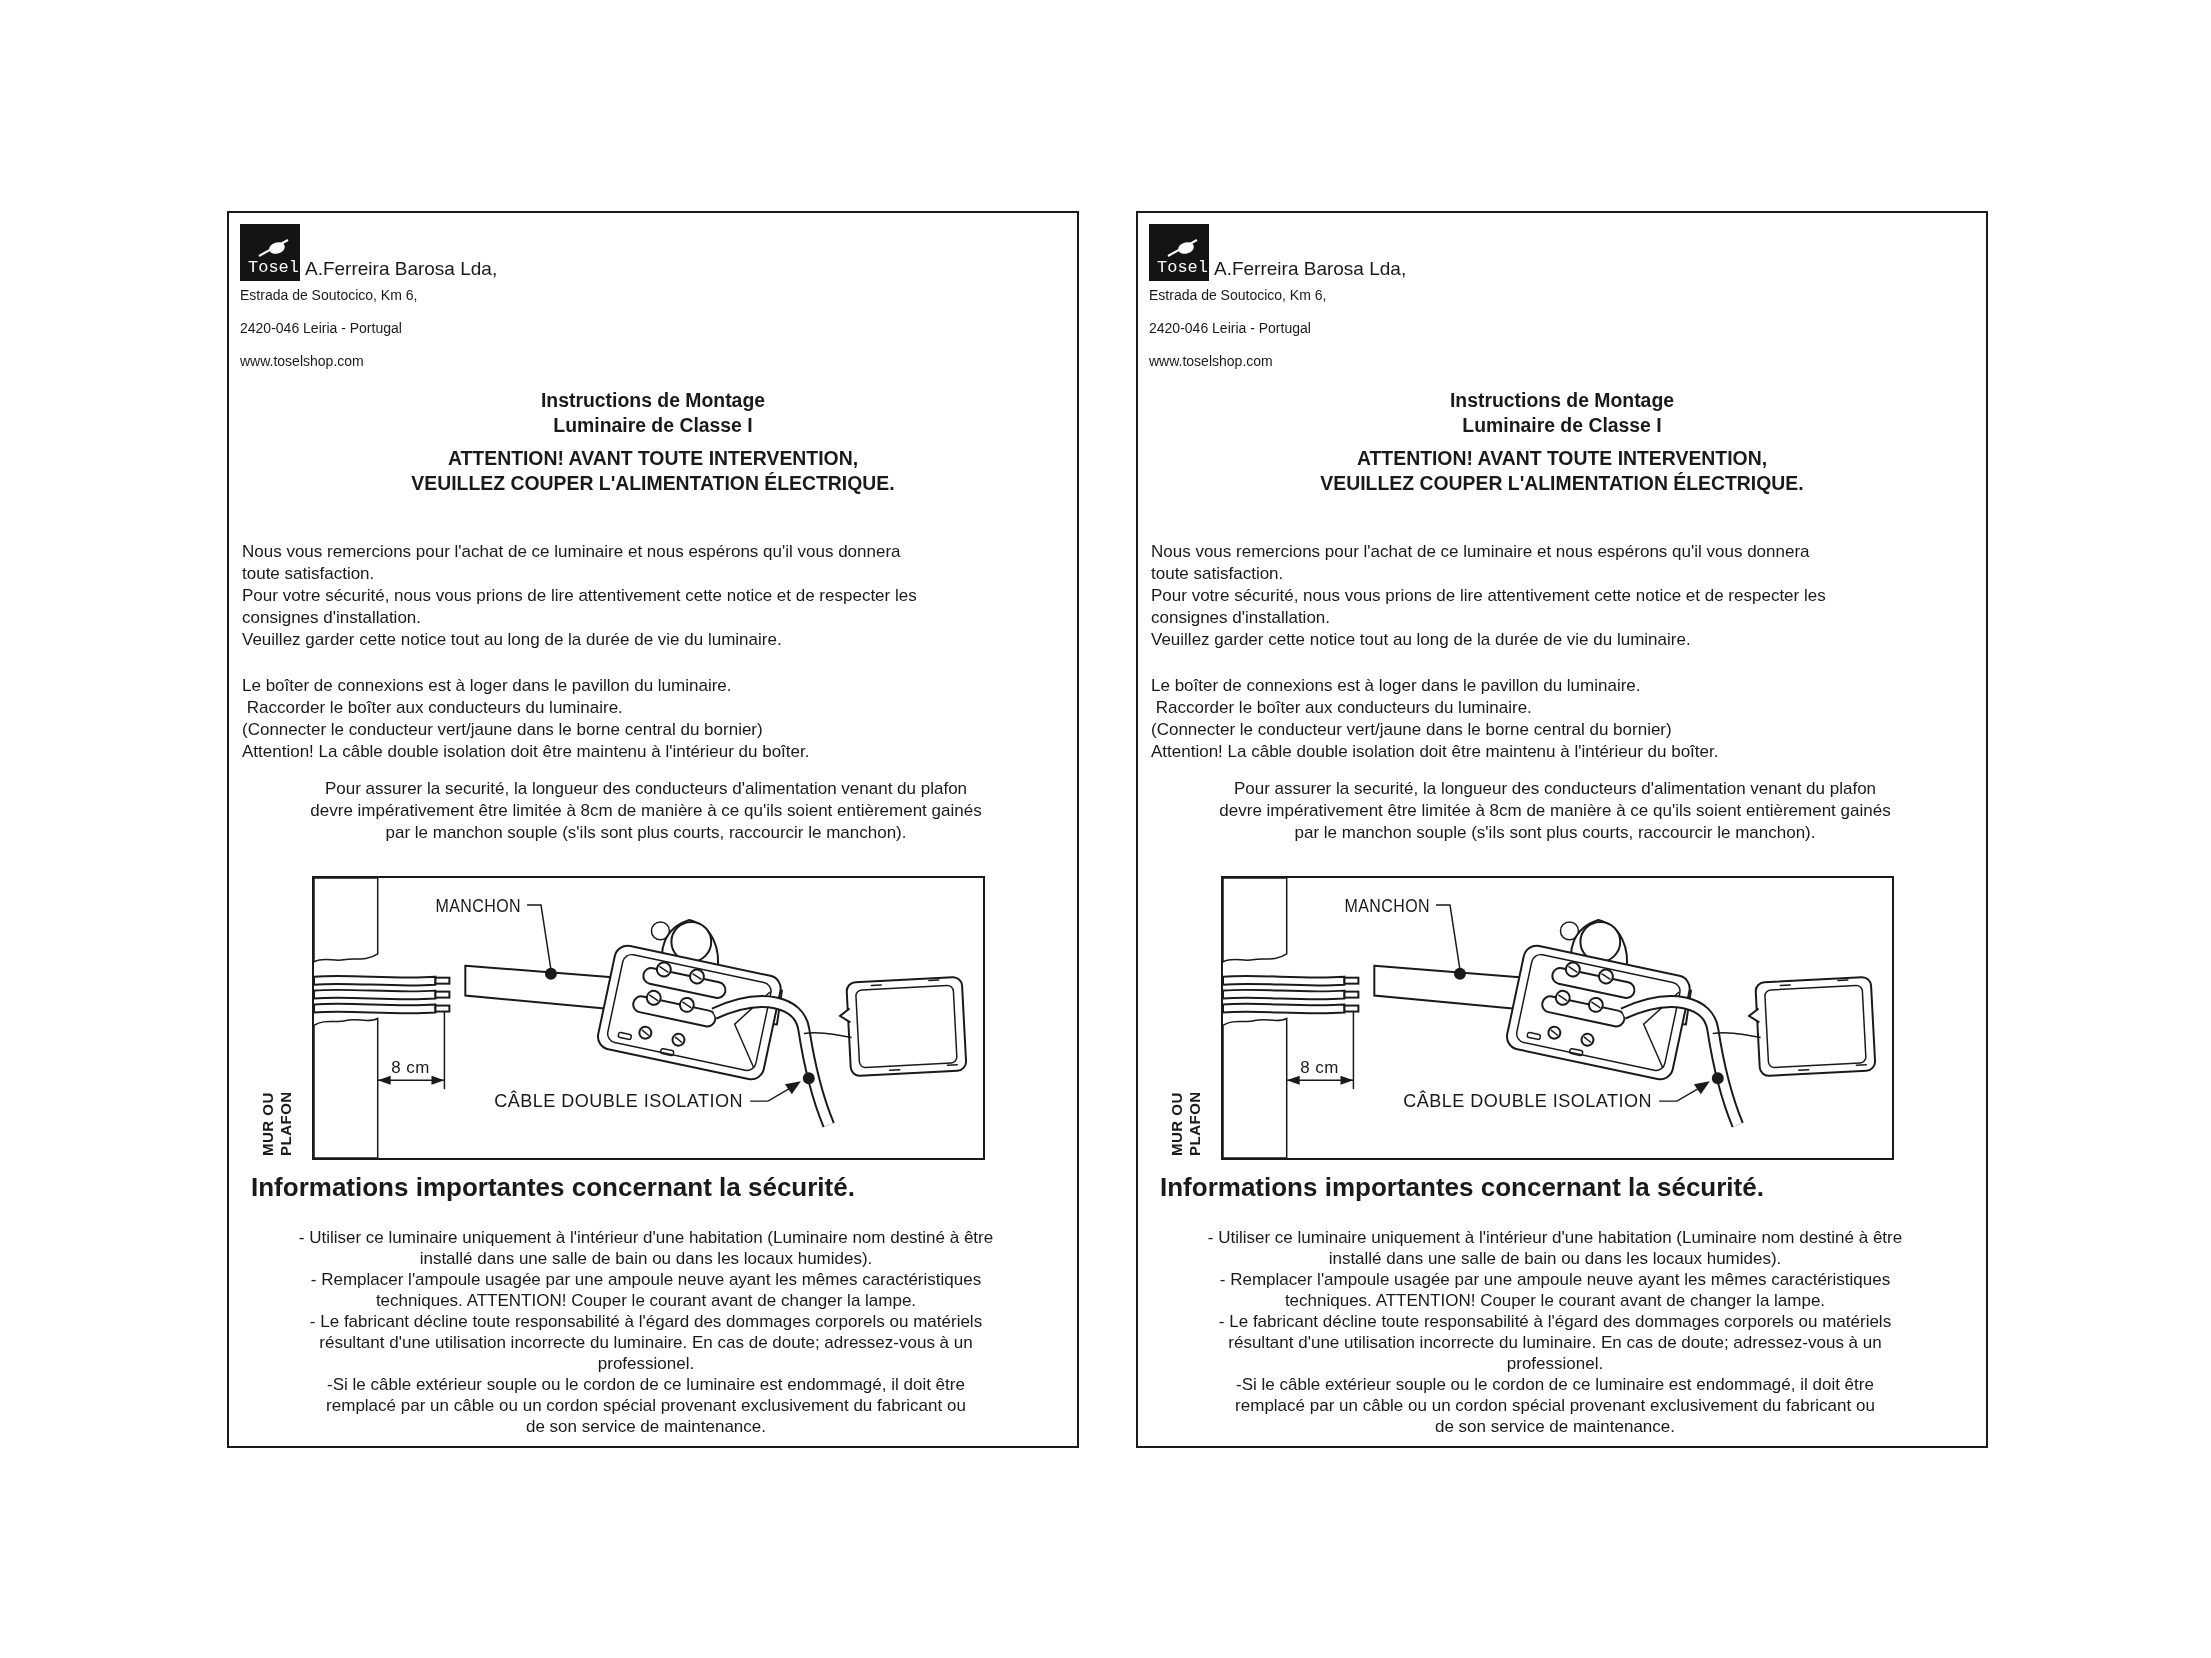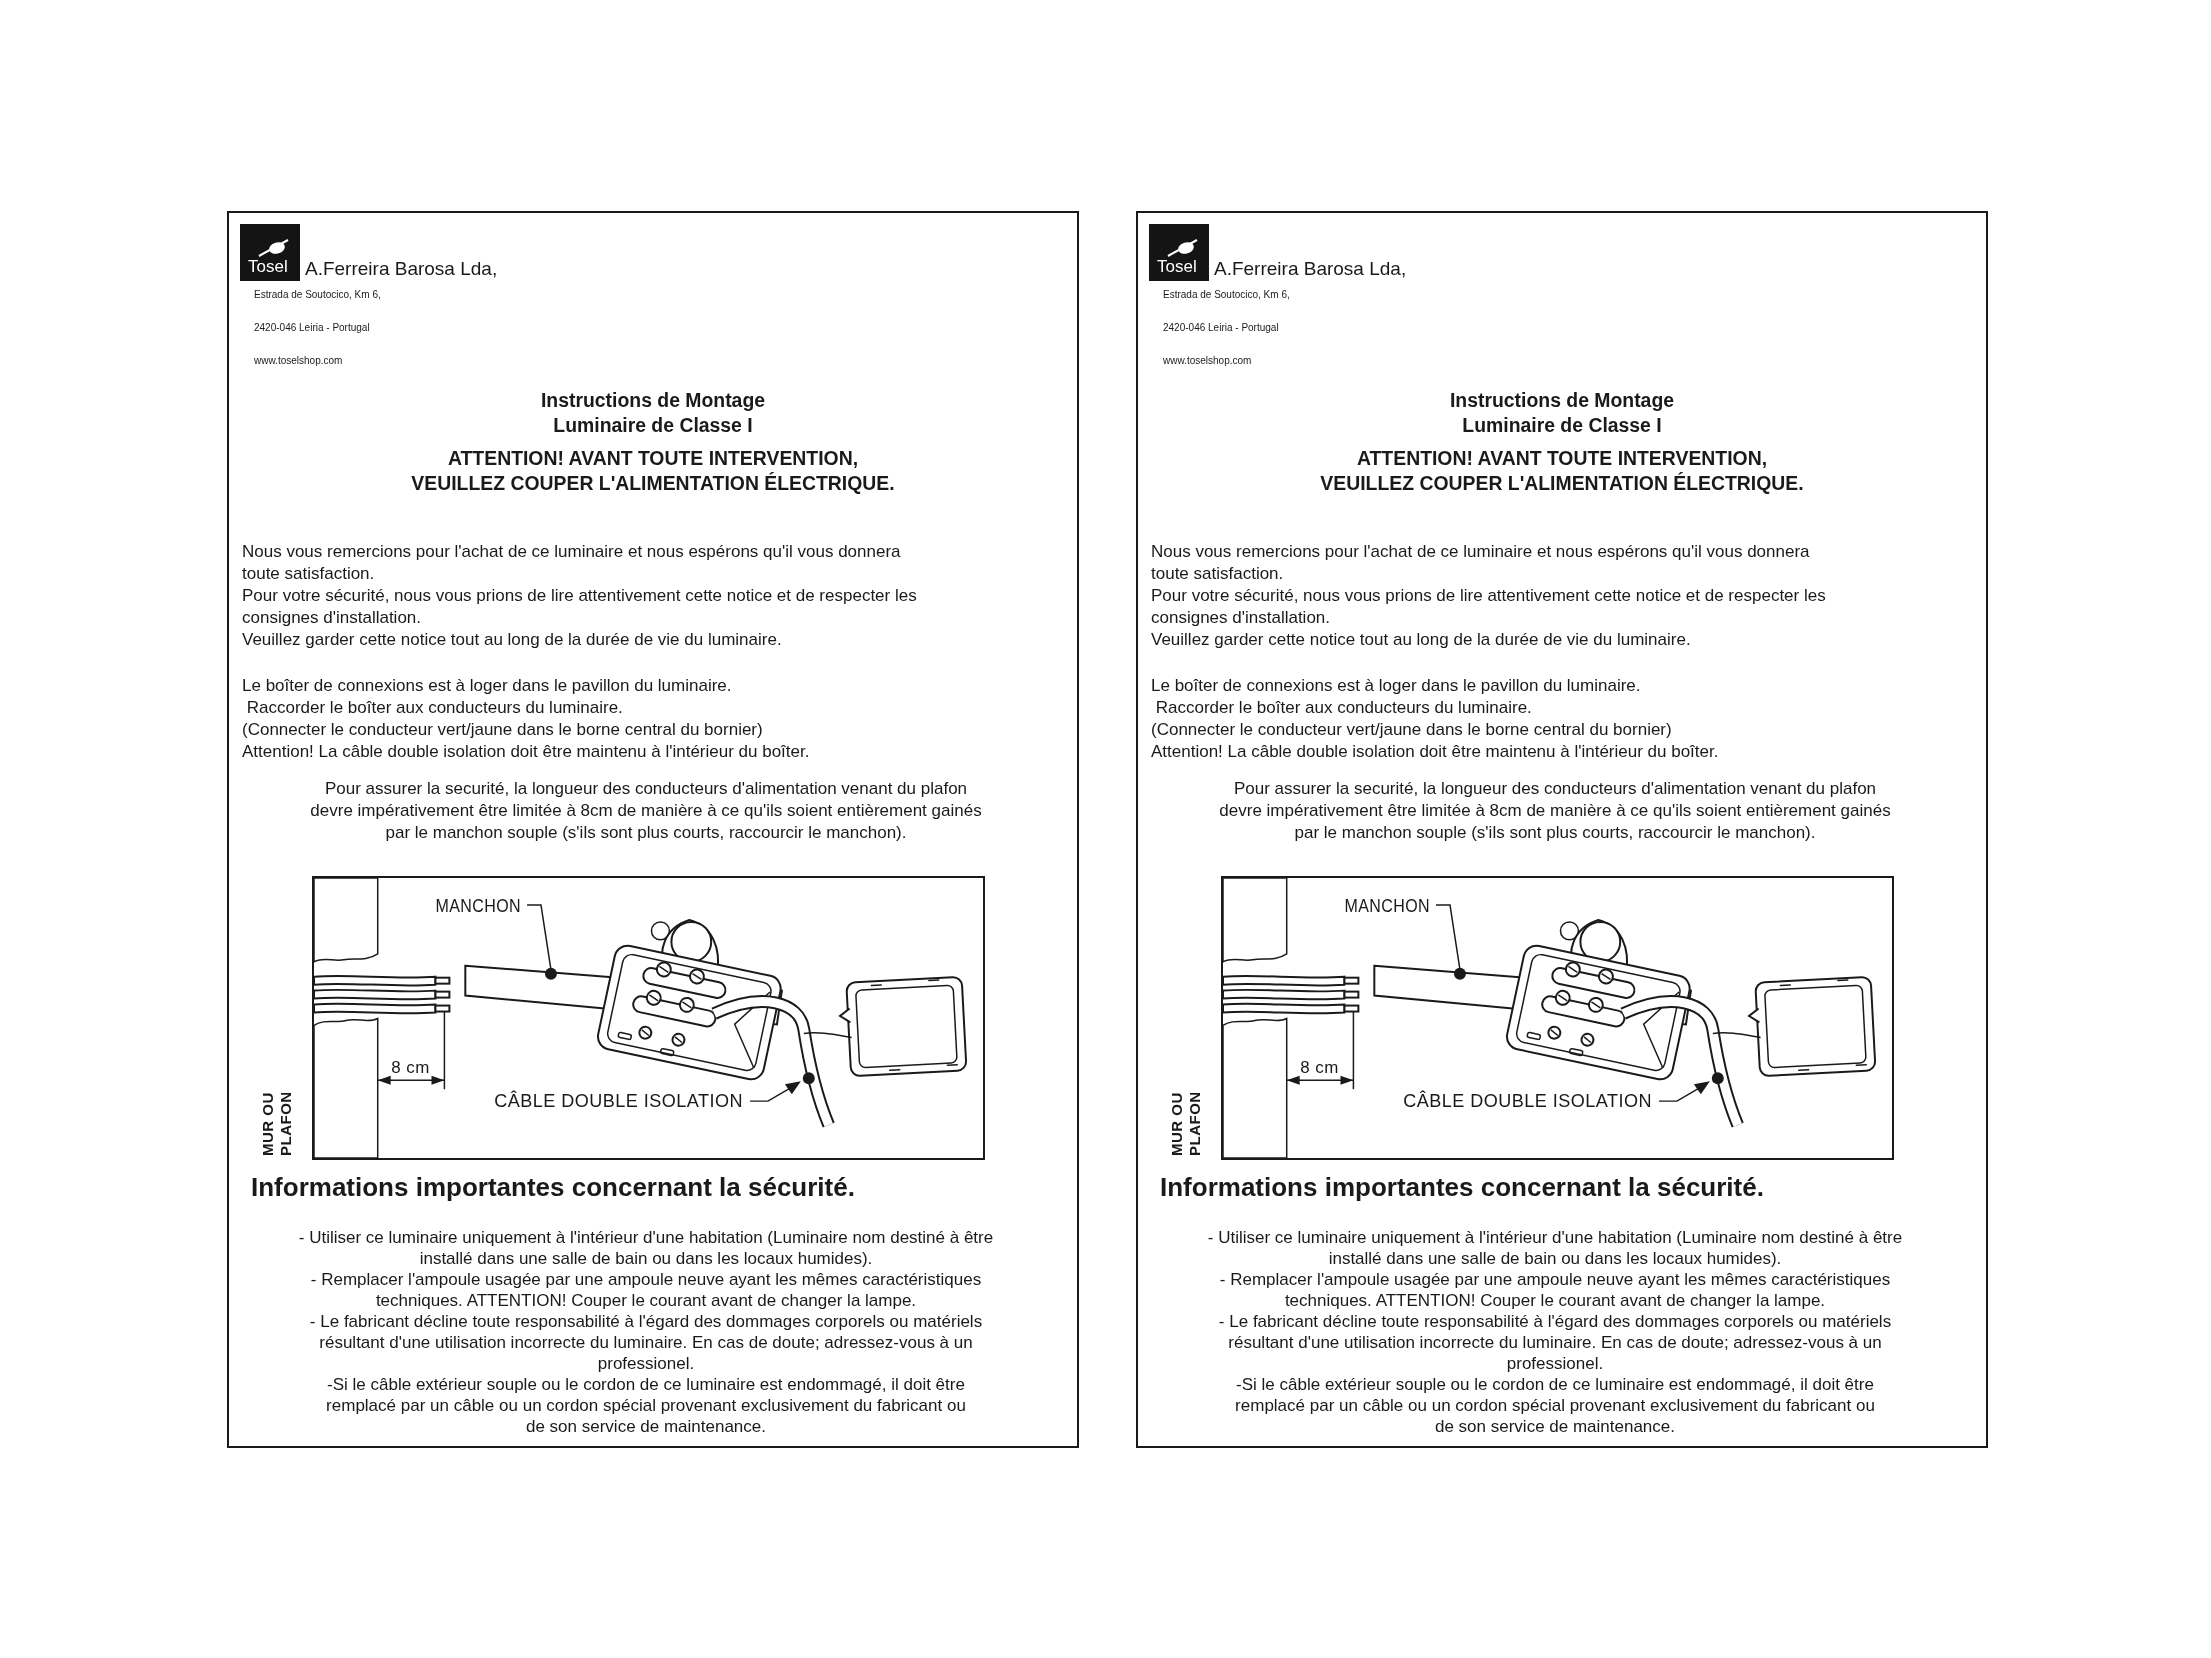--- a/index.html
+++ b/index.html
@@ -8,23 +8,23 @@
     font-family:"Liberation Sans", sans-serif;color:#1a1a1a;
     -webkit-font-smoothing:antialiased;
   }
   .panel{
     position:absolute;top:211px;width:848px;height:1233px;
     border:2px solid #1a1a1a;background:#ffffff;
   }
   #panel-left{left:227px;}
   #panel-right{left:1136px;}
 
-  .logo{position:absolute;left:11px;top:11px;width:64px;height:57px;}
+  .logo{position:absolute;left:11px;top:11px;width:64px;height:57px;font-family:Liberation Mono, monospace;}
   .company-line{position:absolute;left:76px;top:45px;font-size:19px;}
-  .address-block{position:absolute;left:25px;top:74px;font-size:10px;line-height:16.4px;white-space:pre;}
+  .address-block{position:absolute;left:11px;top:74px;font-size:14px;line-height:16.4px;white-space:pre;}
 
   .center-block{position:absolute;left:13px;width:822px;text-align:center;font-weight:bold;font-size:19.4px;line-height:25px;}
   .title-block{top:175px;}
   .warning-block{top:233px;}
 
   .para{position:absolute;left:13px;width:808px;font-size:17px;line-height:22px;white-space:pre;}
   .para-intro{top:328px;}
   .para-box{top:462px;}
   .para-length{top:565px;text-align:center;}
 

